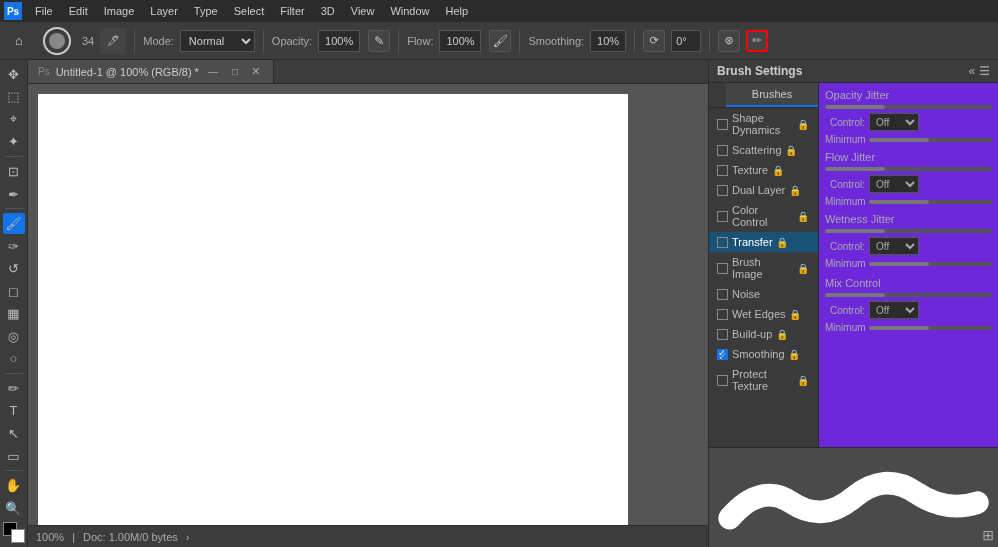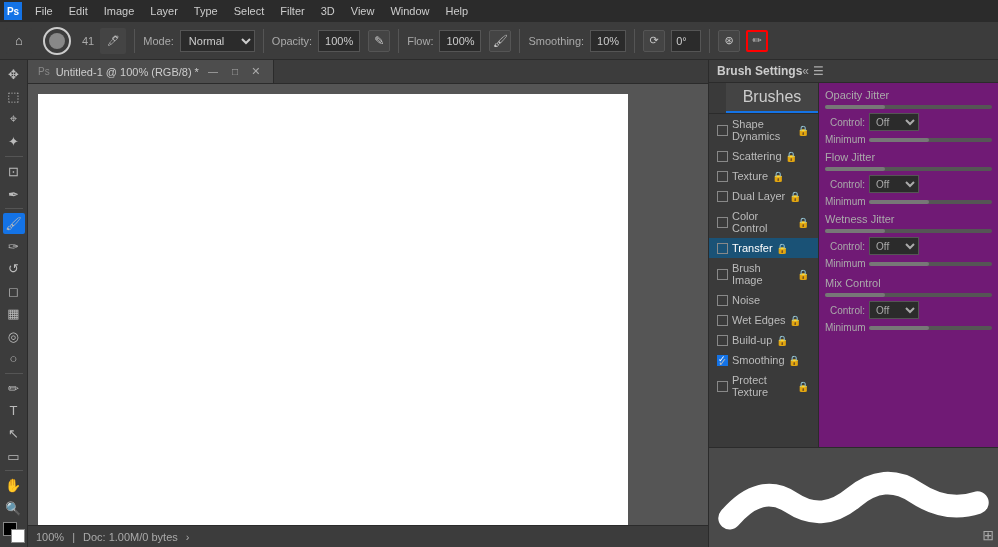--- a/index.html
+++ b/index.html
@@ -37,41 +37,41 @@
     .doc-tab-item { display: flex; align-items: center; background: #4d4d4d; padding: 0 10px; height: 100%; font-size: 11px; color: #ccc; gap: 6px; border-right: 1px solid #2b2b2b; }
     .doc-tab-close { width: 14px; height: 14px; display: flex; align-items: center; justify-content: center; cursor: pointer; color: #aaa; }
     .doc-ctrl-btn { width: 16px; height: 16px; display: flex; align-items: center; justify-content: center; cursor: pointer; color: #aaa; font-size: 10px; }
     #canvas-container { flex: 1; display: flex; align-items: flex-start; justify-content: flex-start; padding: 10px; background: #555; overflow: hidden; }
     #canvas { width: 590px; height: 440px; background: white; }
     #status-bar { height: 22px; background: #3c3c3c; border-top: 1px solid #2b2b2b; display: flex; align-items: center; padding: 0 8px; gap: 8px; font-size: 11px; color: #aaa; }
     .status-arrow { color: #aaa; cursor: pointer; }
 
     
     #right-panel { width: 290px; background: #3c3c3c; border-left: 1px solid #2b2b2b; display: flex; flex-direction: column; }
-    #panel-header { display: flex; align-items: center; justify-content: flex-start; background: #3c3c3c; padding: 4px 8px; border-bottom: 1px solid #2b2b2b; }
+    #panel-header { display: flex; align-items: center; justify-content: space-between; background: #3c3c3c; padding: 4px 8px; border-bottom: 1px solid #2b2b2b; }
     #panel-title { font-size: 12px; color: #ccc; font-weight: bold; }
     .panel-header-icons { display: flex; gap: 4px; }
     .panel-icon { color: #aaa; cursor: pointer; font-size: 12px; }
 
     #panel-body { display: flex; flex: 1; overflow: hidden; }
     
     
     #brush-nav { width: 110px; background: #3a3a3a; border-right: 1px solid #2b2b2b; overflow-y: auto; }
     .brush-nav-tabs { display: flex; border-bottom: 1px solid #2b2b2b; }
-    .brush-tab { flex: 1; text-align: center; padding: 5px 2px; font-size: 16px; cursor: pointer; color: #aaa; margin-left: 17px; }
+    .brush-tab { flex: 1; text-align: center; padding: 5px 2px; font-size: 11px; cursor: pointer; color: #aaa; margin-left: 17px; }
     .brush-tab.active { color: #ccc; border-bottom: 2px solid #1473e6; background: #444; }
     .brush-nav-item { display: flex; align-items: center; padding: 4px 8px; font-size: 11px; color: #bbb; cursor: pointer; gap: 4px; }
     .brush-nav-item.highlighted { color: white; }
     .brush-checkbox { width: 11px; height: 11px; border: 1px solid #888; background: transparent; display: inline-block; flex-shrink: 0; }
     .brush-checkbox.checked { background: #1473e6; border-color: #1473e6; position: relative; }
     .brush-checkbox.checked::after { content: '✓'; position: absolute; top: -2px; left: 0; font-size: 9px; color: white; }
     .brush-lock { color: #aaa; font-size: 10px; }
 
     
-    #brush-content { flex: 1; background: #701a75; overflow-y: auto; padding: 6px 6px; }
+    #brush-content { flex: 1; background: #6d28d9; overflow-y: auto; padding: 6px 6px; }
     .brush-section-title { font-size: 11px; color: #aaa; margin-bottom: 4px; }
     .brush-row { display: flex; align-items: center; margin-bottom: 4px; gap: 4px; }
     .brush-slider { flex: 1; height: 4px; background: #555; border-radius: 2px; }
     .brush-slider-thumb { width: 60px; height: 4px; background: #777; border-radius: 2px; }
     .brush-control-row { display: flex; align-items: center; margin-bottom: 3px; gap: 4px; }
     .brush-control-label { font-size: 10px; color: #aaa; width: 40px; text-align: right; }
     .brush-control-select { background: #2b2b2b; border: 1px solid #555; color: #aaa; font-size: 10px; padding: 1px 2px; width: 50px; height: 18px; }
 
     
     #brush-preview { height: 100px; background: #4a4a4a; border-top: 1px solid #2b2b2b; display: flex; align-items: center; justify-content: center; position: relative; }
@@ -101,21 +101,21 @@
 
 <div id="toolbar">
 
   <div class="tool-btn" style="background:#3c3c3c; border:none;">⌂</div>
 
   <div class="toolbar-brush-icon">
     <div class="brush-circle">
       <div class="brush-inner"></div>
     </div>
   </div>
-  <span style="font-size:11px;color:#aaa;">41</span>
+  <span style="font-size:11px;color:#aaa;">34</span>
 
   <div class="tool-btn" style="font-size:10px;">🖊</div>
   <div class="toolbar-sep"></div>
 
   <span class="toolbar-label">Mode:</span>
   <select class="toolbar-select">
     <option>Normal</option>
   </select>
 
   <div class="toolbar-sep"></div>

